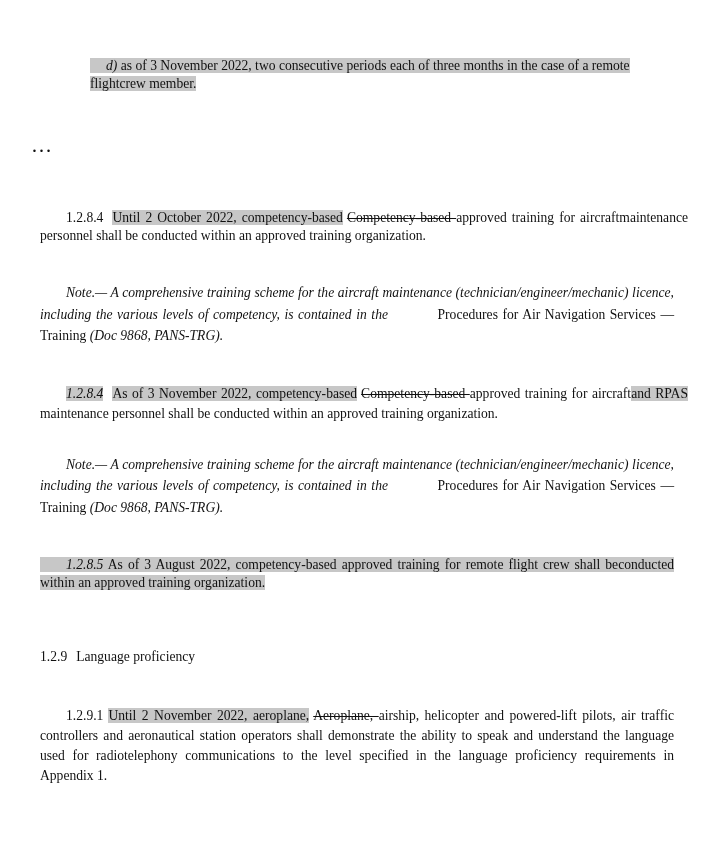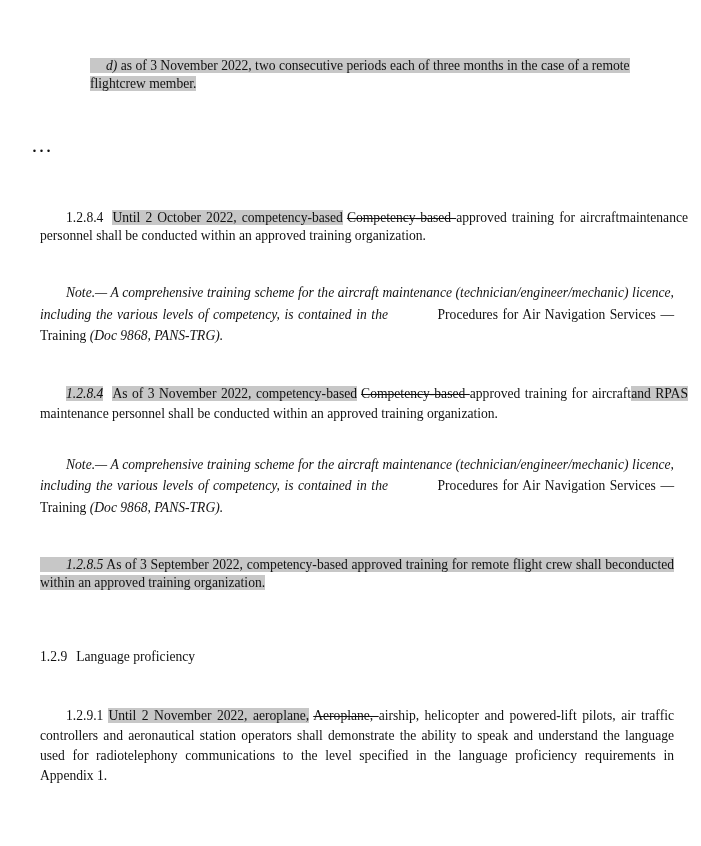--- a/index.html
+++ b/index.html
@@ -45,19 +45,19 @@
   <p class="para ellipsis">…</p>
 
   <p class="para p-1284a"><span class="gapR">1.2.8.4</span><span class="hl">Until 2 October 2022, competency-based</span><span class="st stGap">Competency-based </span><span>approved training for aircraftmaintenance personnel shall be conducted within an approved training organization.</span></p>
 
   <p class="para note"><span>Note.— A comprehensive training scheme for the aircraft maintenance (technician/engineer/mechanic) licence, including the various levels of competency, is contained in the </span><span class="rm">Procedures for Air Navigation Services — Training </span><span>(Doc 9868, PANS-TRG).</span></p>
 
   <p class="para p-1284b"><span class="hl it gapR">1.2.8.4</span><span class="hl">As of 3 November 2022, competency-based</span><span class="st stGap">Competency-based </span><span>approved training for aircraft</span><span class="hl">and RPAS</span><span> maintenance personnel shall be conducted within an approved training organization.</span></p>
 
   <p class="para note note2"><span>Note.— A comprehensive training scheme for the aircraft maintenance (technician/engineer/mechanic) licence, including the various levels of competency, is contained in the </span><span class="rm">Procedures for Air Navigation Services — Training </span><span>(Doc 9868, PANS-TRG).</span></p>
 
-  <p class="para p-1285"><span class="hl it lead">1.2.8.5</span><span class="hl">  As of 3 September 2022, competency-based approved training for remote flight crew shall beconducted within an approved training organization.</span></p>
+  <p class="para p-1285"><span class="hl it lead">1.2.8.5</span><span class="hl">  As of 3 August 2022, competency-based approved training for remote flight crew shall beconducted within an approved training organization.</span></p>
 
   <p class="para h-129"><span class="gapR">1.2.9</span><span>Language proficiency</span></p>
 
   <p class="para p-1291"><span class="gapS">1.2.9.1</span><span class="hl">Until 2 November 2022, aeroplane,</span><span class="st stGap">Aeroplane, </span><span>airship, helicopter and powered-lift pilots, air traffic controllers and aeronautical station operators shall demonstrate the ability to speak and understand the language used for radiotelephony communications to the level specified in the language proficiency requirements in Appendix 1.</span></p>
 
 </div>
 
 </body></html>

